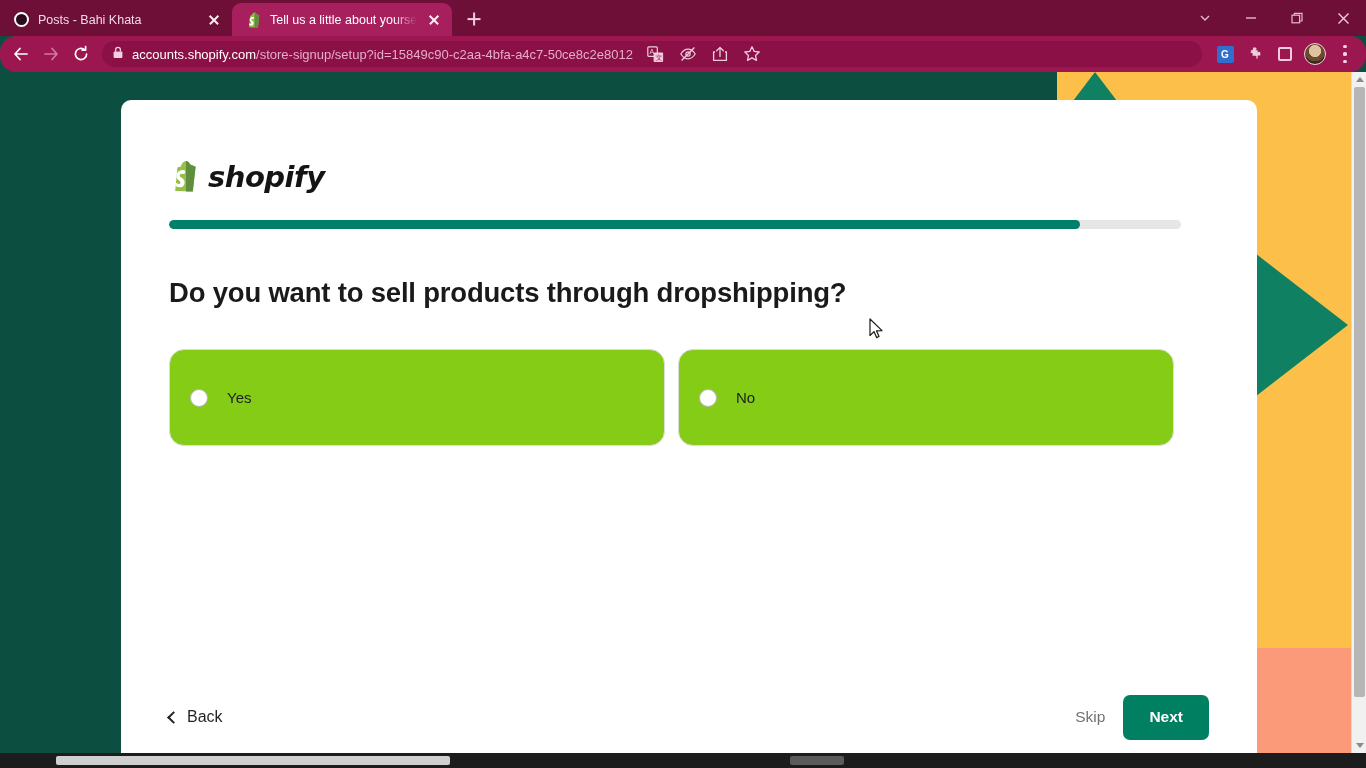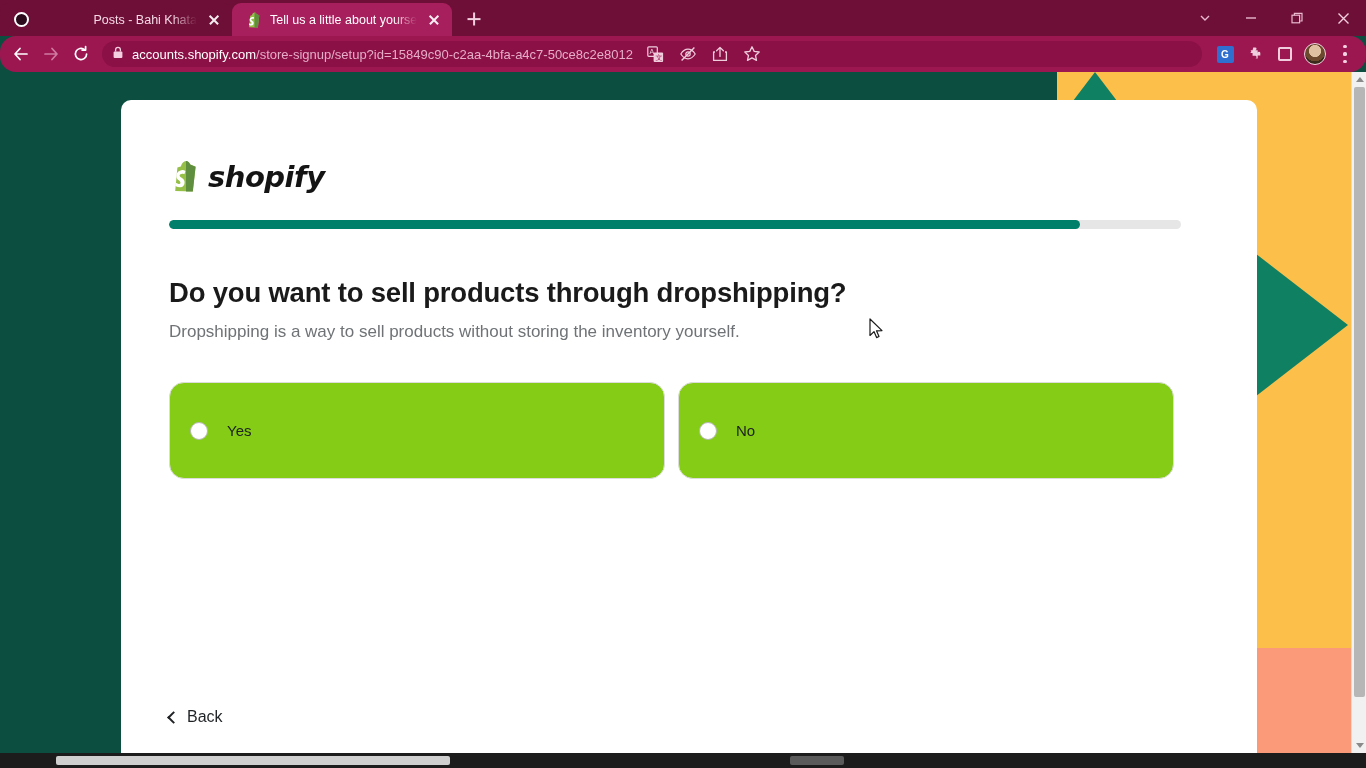--- a/index.html
+++ b/index.html
@@ -15,21 +15,21 @@
   .titlebar {
     position: absolute; top: 0; left: 0; width: 1366px; height: 36px;
     background: #6d0f36;
     display: flex; align-items: flex-end;
   }
   .tabstrip { display: flex; align-items: flex-end; height: 36px; flex: 1; }
   .tab {
     height: 33px; display: flex; align-items: center;
     padding: 0 10px 0 14px; gap: 9px;
     border-top-left-radius: 9px; border-top-right-radius: 9px;
-    color: #f6d8e6; font-size: 12.5px; position: relative; text-align: right;
+    color: #f6d8e6; font-size: 12.5px; position: relative;
   }
   .tab.inactive { width: 232px; background: #6d0f36; }
   .tab.active { width: 220px; background: #a81f5d; color: #ffffff; }
   .tab-title {
     flex: 1; white-space: nowrap; overflow: hidden;
     text-overflow: clip; font-size: 12.5px;
     mask-image: linear-gradient(to right, #000 84%, transparent 100%);
     -webkit-mask-image: linear-gradient(to right, #000 84%, transparent 100%);
   }
   .tab-close { width: 16px; height: 16px; position: relative; flex: none; opacity: .92; }
@@ -349,38 +349,41 @@
           </svg>
         </span>
         <span class="logo-word">shopify</span>
       </div>
 
       <div class="progress-track">
         <div class="progress-fill" id="progress-fill" style="width: 90%;"></div>
       </div>
 
       <h1 class="q-title">Do you want to sell products through dropshipping?</h1>
-      <p class="q-sub">Dropshipping is a way to sell products without storing the inventory yourself.</p>
 
       <div class="options">
         <div class="option">
           <span class="radio"></span>
           <span class="option-label">Yes</span>
         </div>
         <div class="option">
           <span class="radio"></span>
           <span class="option-label">No</span>
         </div>
       </div>
 
       <div class="footer">
         <div class="back-btn">
           <span class="chev-left"></span>
           <span>Back</span>
         </div>
+        <div class="footer-right">
+          <span class="skip-btn">Skip</span>
+          <button class="next-btn">Next</button>
+        </div>
       </div>
     </div>
 
     <div class="cursor">
       <svg width="16" height="22" viewBox="0 0 16 22">
         <path d="M1 1 L1 17.5 L5 13.6 L7.6 19.6 L10 18.5 L7.5 12.8 L13 12.6 Z" fill="#ffffff" stroke="#1a1a1a" stroke-width="1.2" stroke-linejoin="round"></path>
       </svg>
     </div>
   </div>
 

